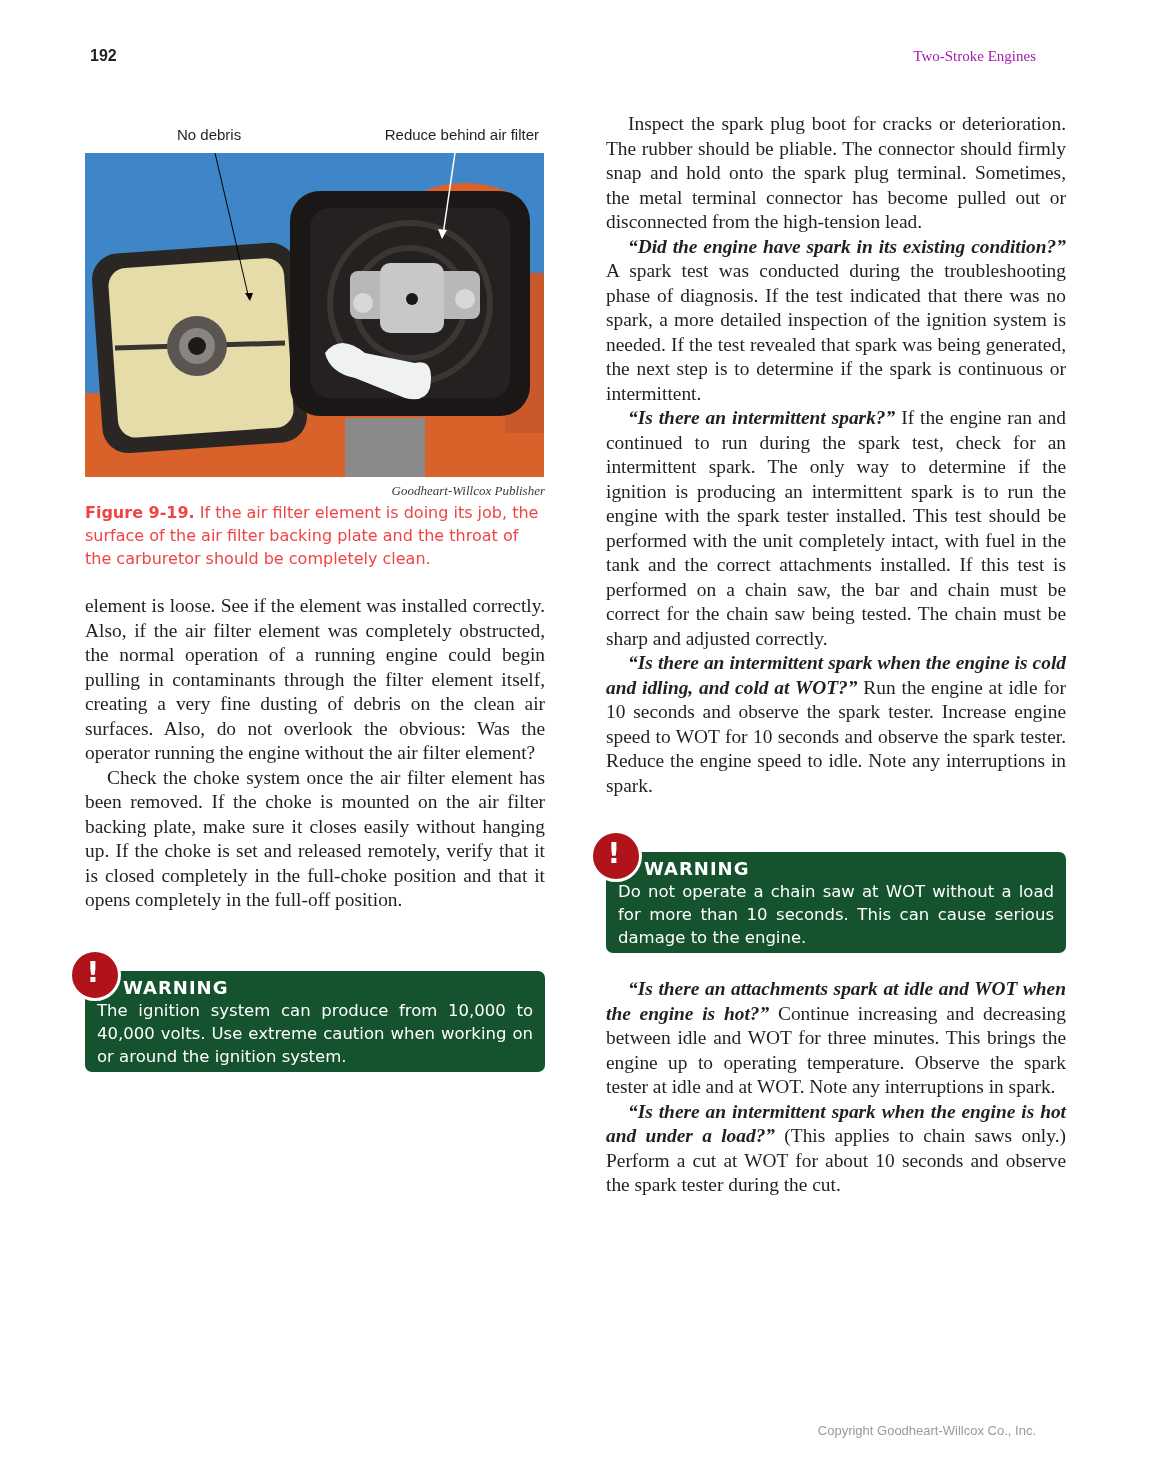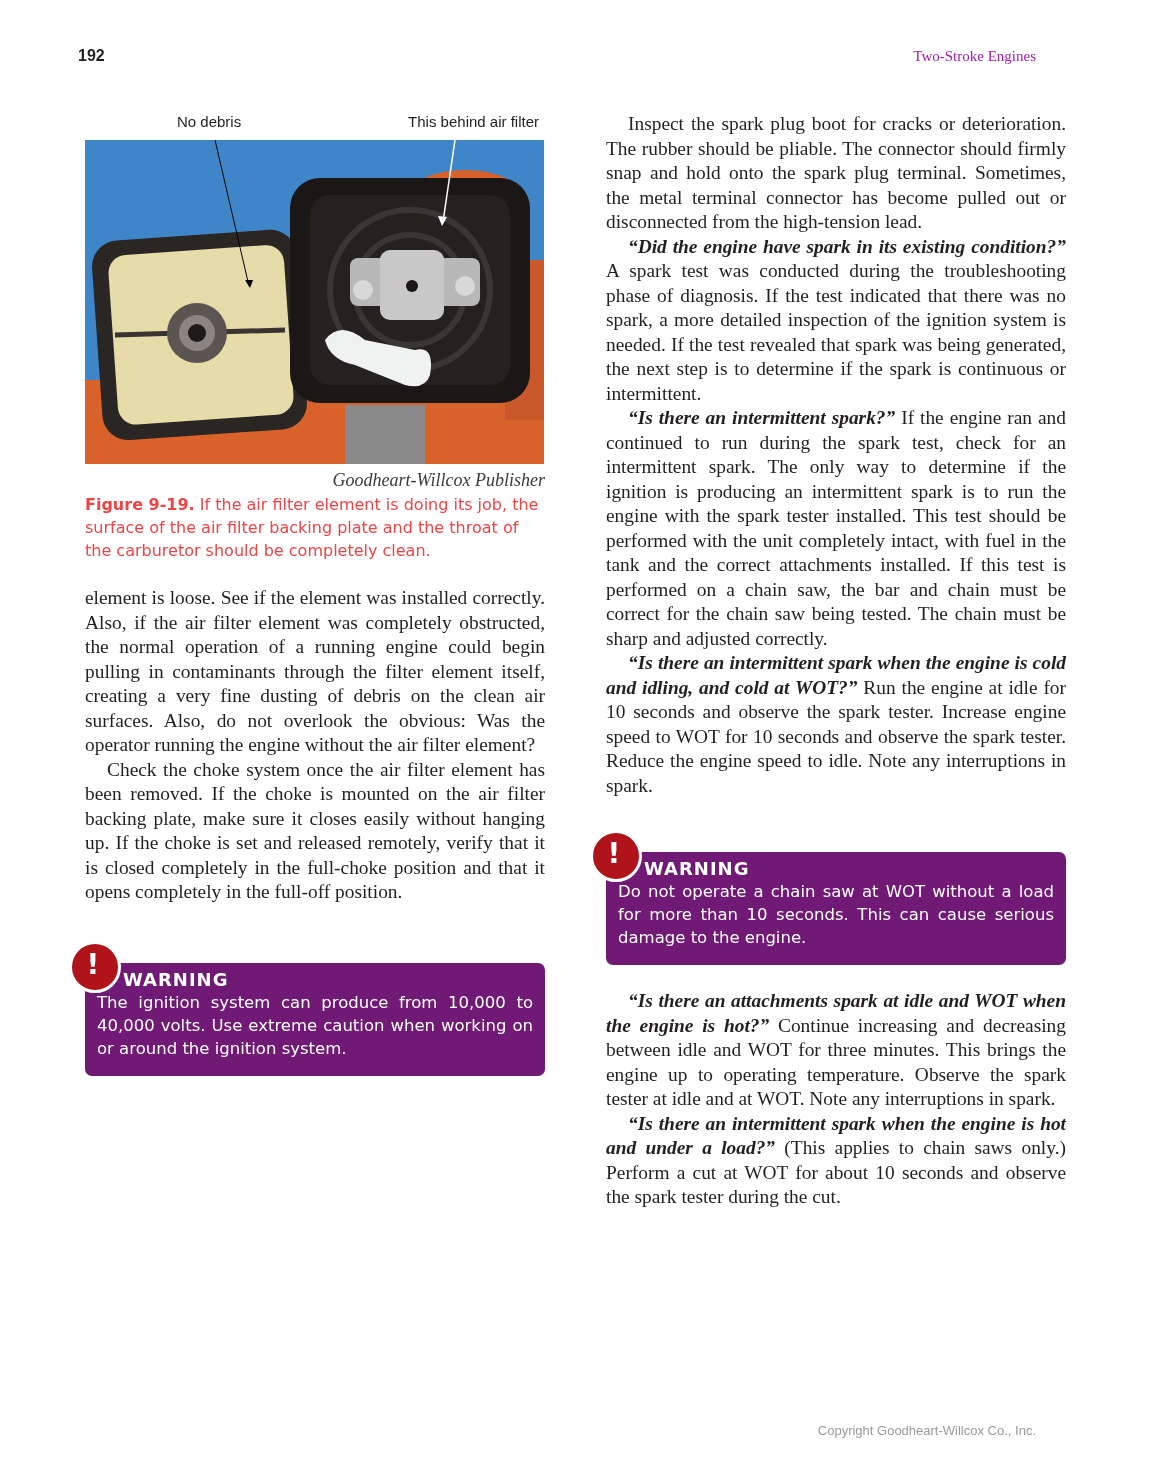--- a/index.html
+++ b/index.html
@@ -1,54 +1,54 @@
 <!DOCTYPE html>
 <html><head>
 <meta charset="utf-8">
 <style>
   html, body { margin:0; padding:0; background:#ffffff; }
   body { width:1156px; height:1479px; position:relative; overflow:hidden; font-family:"Liberation Serif", serif; color:#231f20; }
-  .page-num { position:absolute; left:78px; top:47px; font-family:"Liberation Sans", sans-serif; font-weight:bold; font-size:16px; color:#231f20; }
+  .page-num { position:absolute; left:90px; top:47px; font-family:"Liberation Sans", sans-serif; font-weight:bold; font-size:16px; color:#231f20; }
   .running-head { position:absolute; right:120px; top:48px; font-family:"Liberation Serif", serif; font-size:15px; color:#a21caf; }
-  .col-left { position:absolute; left:85px; top:110px; width:460px; }
+  .col-left { position:absolute; left:85px; top:123px; width:460px; }
   .col-right { position:absolute; left:578px; top:112px; width:460px;margin-left:28px; }
 
   .fig-labels { position:relative; height:30px; font-family:"Liberation Sans", sans-serif; font-size:15px; color:#231f20; }
   .fig-label-a { position:absolute; left:92px; top:3px; }
   .fig-label-b { position:absolute; right:6px; top:3px; }
   .photo { position:relative; width:459px; height:324px; background:#3f86c9; overflow:hidden; }
-  .credit { text-align:right; font-style:italic; font-size:18px; color:#3a3a3a; margin-top:6px; }
+  .credit { text-align:right; font-style:italic; font-size:13px; color:#3a3a3a; margin-top:6px; }
   .caption { font-family:"DejaVu Sans", sans-serif; font-size:16px; line-height:23px; color:#ef4444; margin-top:2px; }
   .caption b { font-weight:bold; }
 
   p.body { margin:0; font-size:19.4px; line-height:24.5px; text-align:justify; }
   p.indent { text-indent:22px; }
   .lead { font-weight:bold; font-style:italic; }
 
   h2.section { font-family:"DejaVu Sans", sans-serif; color:#1e7a3e; font-size:23px; font-weight:normal; margin:26px 0 0 0; }
 
   .warning { position:relative; margin-left:0px; }
-  .warn-box { background:#701a75; color:#ffffff; border-radius:7px; font-family:"DejaVu Sans", sans-serif; font-size:16.5px; line-height:23px; padding:6px 12px 16px 12px; text-align:justify; }
+  .warn-box { background:#14532d; color:#ffffff; border-radius:7px; font-family:"DejaVu Sans", sans-serif; font-size:16.5px; line-height:23px; padding:6px 12px 4px 12px; text-align:justify; }
   .warn-title { font-weight:bold; font-size:18px; letter-spacing:1px; padding-left:26px; line-height:22px; }
   .warn-icon { position:absolute; left:-16px; top:-22px; width:46px; height:46px; border-radius:50%; background:#b01319; border:3px solid #ffffff; box-shadow:0 0 0 0 #b01319; }
   .warn-icon-bang { position:absolute; left:0; top:0; width:42px; height:42px; text-align:center; line-height:42px; color:#ffffff; font-family:"DejaVu Sans", sans-serif; font-weight:bold; font-size:28px; }
 
   .footer { position:absolute; right:120px; top:1423px; font-family:"Liberation Sans", sans-serif; font-size:13px; color:#9a9a9a; }
 </style>
 </head>
 <body>
 
 <div class="page-num">192</div>
 <div class="running-head">Two-Stroke Engines</div>
 
 <div class="col-left">
   <div class="figure">
     <div class="fig-labels">
       <span class="fig-label-a">No debris</span>
-      <span class="fig-label-b">This behind air filter</span>
+      <span class="fig-label-b">Reduce behind air filter</span>
     </div>
     <div class="photo">
       <svg width="459" height="324" viewBox="0 0 459 324">
         <rect x="0" y="0" width="459" height="324" fill="#3f86c9"></rect>
         <rect x="0" y="240" width="459" height="84" fill="#d9622b"></rect>
         <ellipse cx="380" cy="60" rx="60" ry="30" fill="#d9622b"></ellipse>
         <rect x="420" y="120" width="39" height="160" fill="#c9582a"></rect>
 
         <rect x="12" y="95" width="205" height="200" rx="26" fill="#2a2624" transform="rotate(-4 114 195)"></rect>
         <rect x="28" y="110" width="176" height="170" rx="18" fill="#e5dcaa" transform="rotate(-4 114 195)"></rect>

